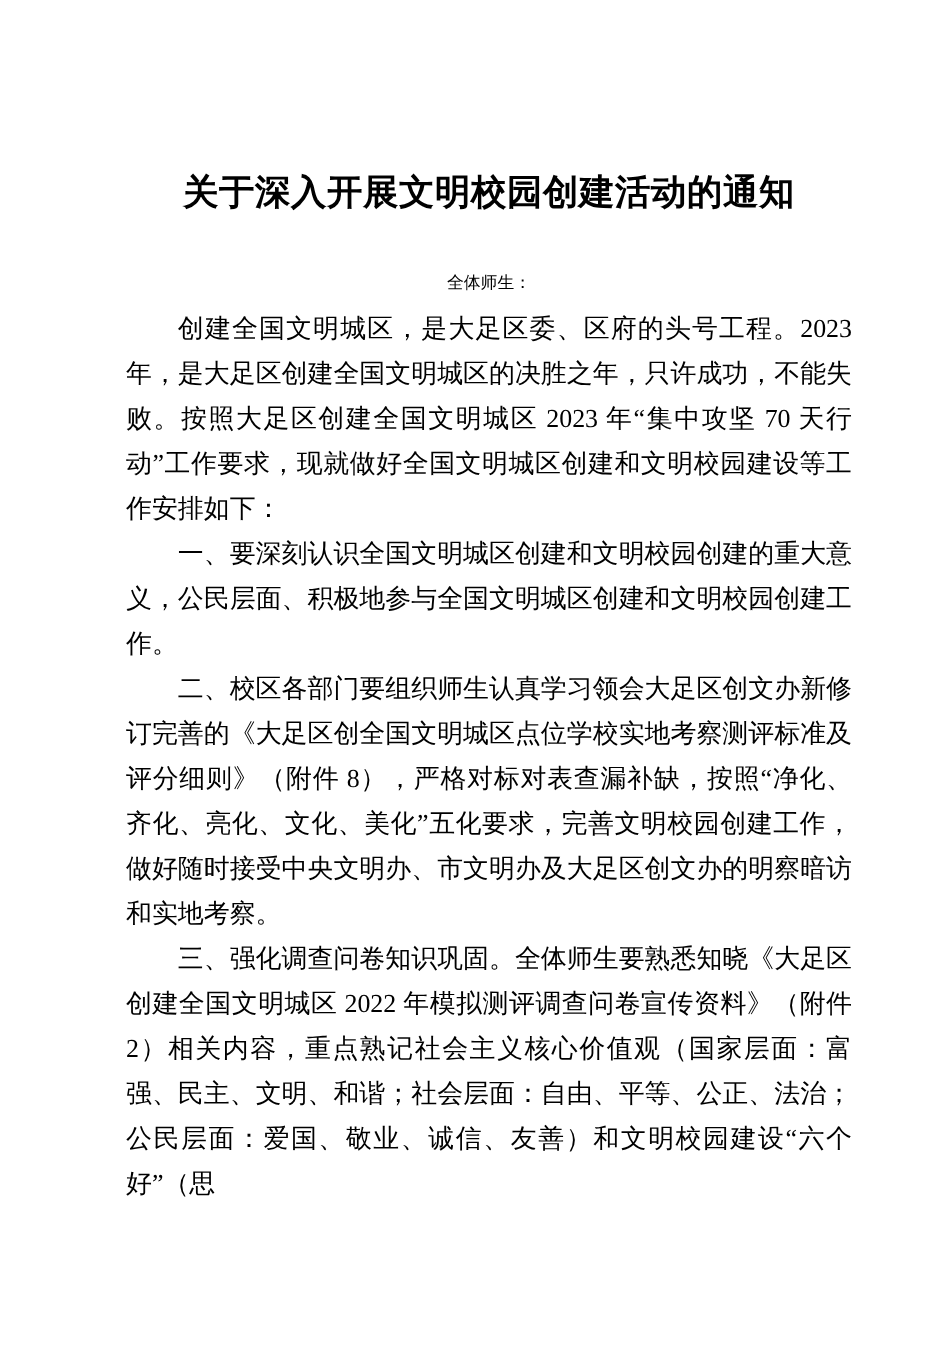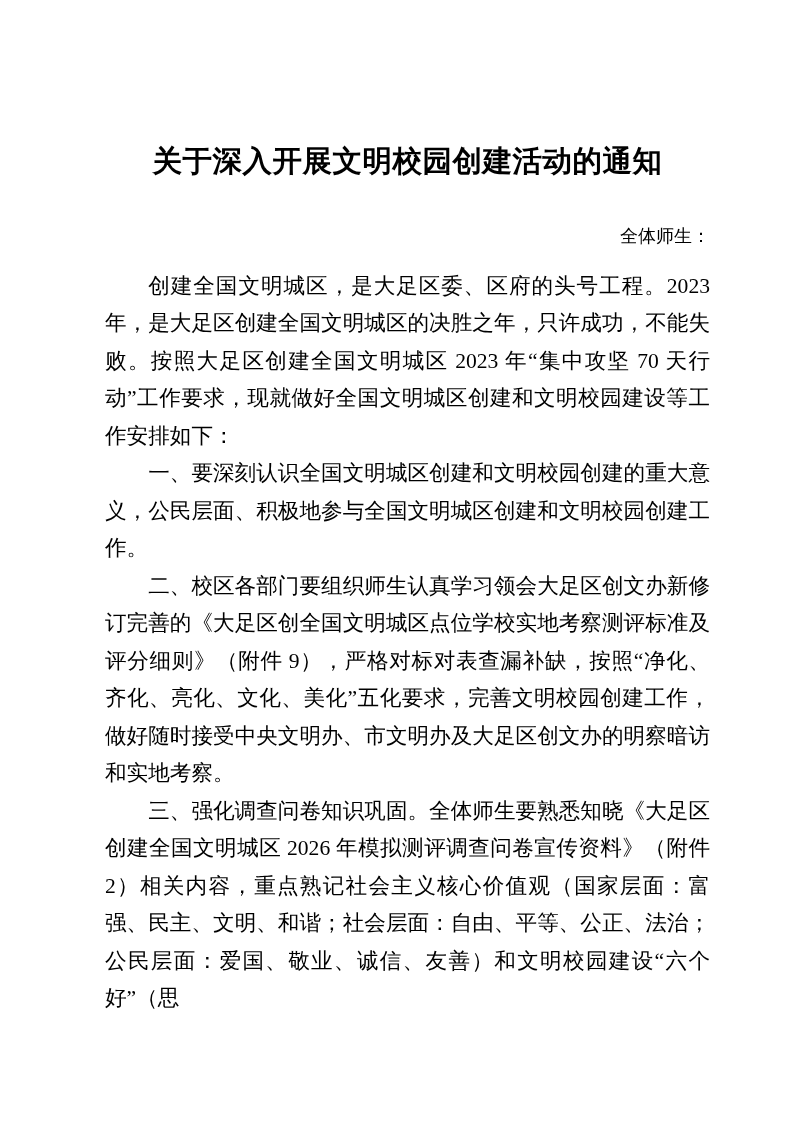--- a/index.html
+++ b/index.html
@@ -22,24 +22,24 @@
     margin: 0;
     font-size: 29.5px;
     line-height: 40px;
     font-weight: bold;
     text-align: center;
     letter-spacing: 0.5px;
     color: #000000;
     font-family: Liberation Sans, sans-serif;
   }
   .salutation {
-    margin: 37px 0 12px 0;
-    font-size: 18px;
+    margin: 37px 0 0 0;
+    font-size: 14px;
     line-height: 37.5px;
-    text-align: right;
+    text-align: center;
   }
   .para {
     margin: 0;
     font-size: 21.6px;
     line-height: 37.5px;
     text-indent: 2em;
     text-align: justify;
   }
 </style>
 </head>
@@ -47,16 +47,16 @@
 
 <div class="page">
   <h1 class="doc-title">关于深入开展文明校园创建活动的通知</h1>
 
   <p class="salutation">全体师生：</p>
 
   <p class="para">创建全国文明城区，是大足区委、区府的头号工程。2023 年，是大足区创建全国文明城区的决胜之年，只许成功，不能失败。按照大足区创建全国文明城区 2023 年“集中攻坚 70 天行动”工作要求，现就做好全国文明城区创建和文明校园建设等工作安排如下：</p>
 
   <p class="para">一、要深刻认识全国文明城区创建和文明校园创建的重大意义，公民层面、积极地参与全国文明城区创建和文明校园创建工作。</p>
 
-  <p class="para">二、校区各部门要组织师生认真学习领会大足区创文办新修订完善的《大足区创全国文明城区点位学校实地考察测评标准及评分细则》（附件 9），严格对标对表查漏补缺，按照“净化、齐化、亮化、文化、美化”五化要求，完善文明校园创建工作，做好随时接受中央文明办、市文明办及大足区创文办的明察暗访和实地考察。</p>
+  <p class="para">二、校区各部门要组织师生认真学习领会大足区创文办新修订完善的《大足区创全国文明城区点位学校实地考察测评标准及评分细则》（附件 8），严格对标对表查漏补缺，按照“净化、齐化、亮化、文化、美化”五化要求，完善文明校园创建工作，做好随时接受中央文明办、市文明办及大足区创文办的明察暗访和实地考察。</p>
 
-  <p class="para">三、强化调查问卷知识巩固。全体师生要熟悉知晓《大足区创建全国文明城区 2026 年模拟测评调查问卷宣传资料》（附件 2）相关内容，重点熟记社会主义核心价值观（国家层面：富强、民主、文明、和谐；社会层面：自由、平等、公正、法治；公民层面：爱国、敬业、诚信、友善）和文明校园建设“六个好”（思</p>
+  <p class="para">三、强化调查问卷知识巩固。全体师生要熟悉知晓《大足区创建全国文明城区 2022 年模拟测评调查问卷宣传资料》（附件 2）相关内容，重点熟记社会主义核心价值观（国家层面：富强、民主、文明、和谐；社会层面：自由、平等、公正、法治；公民层面：爱国、敬业、诚信、友善）和文明校园建设“六个好”（思</p>
 </div>
 
 </body></html>

